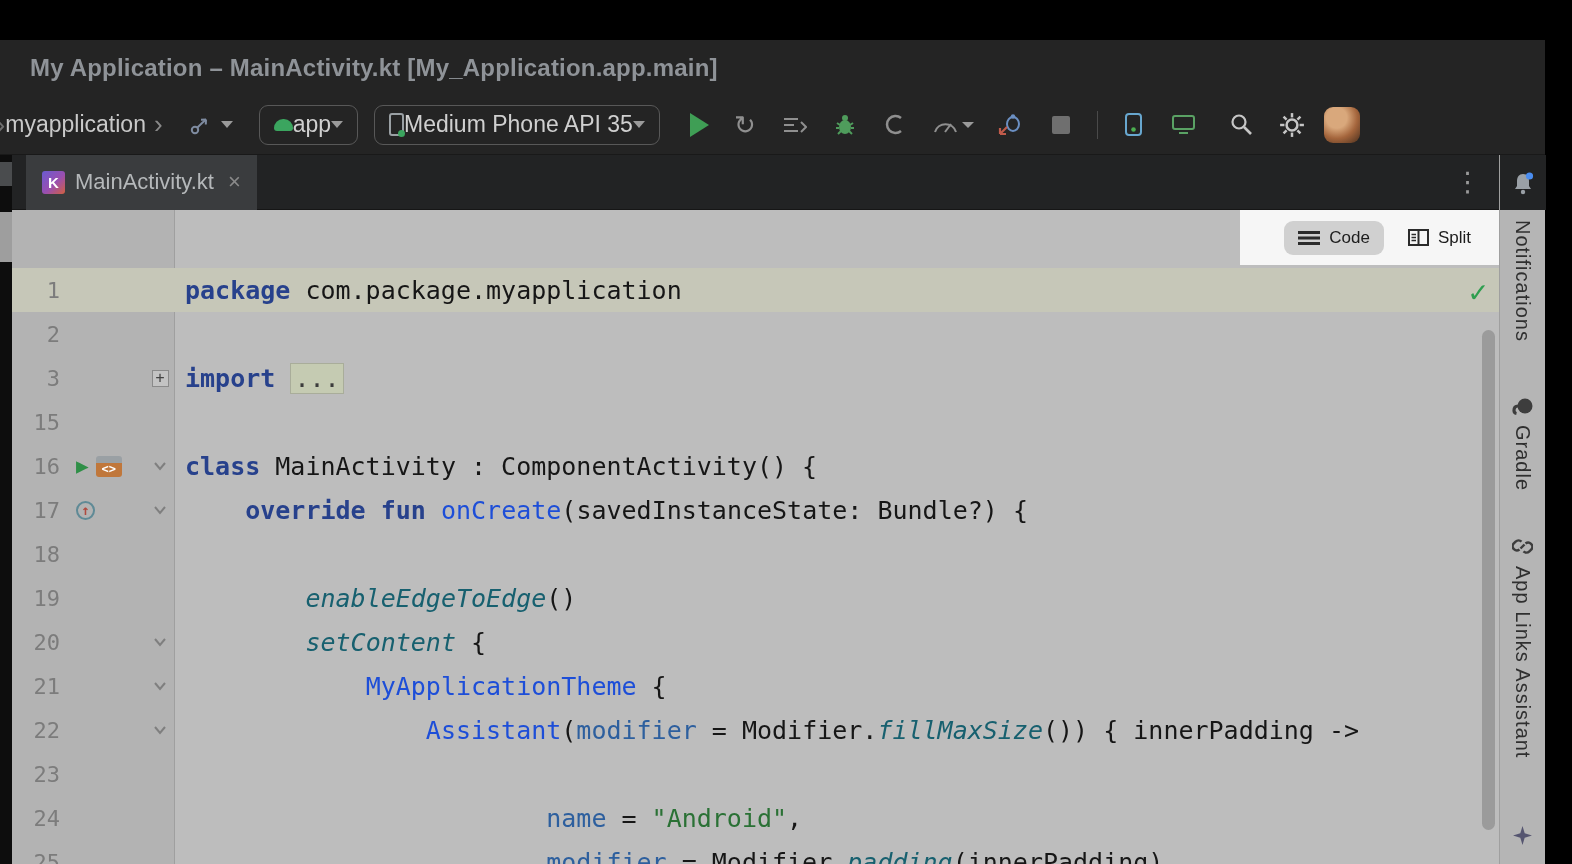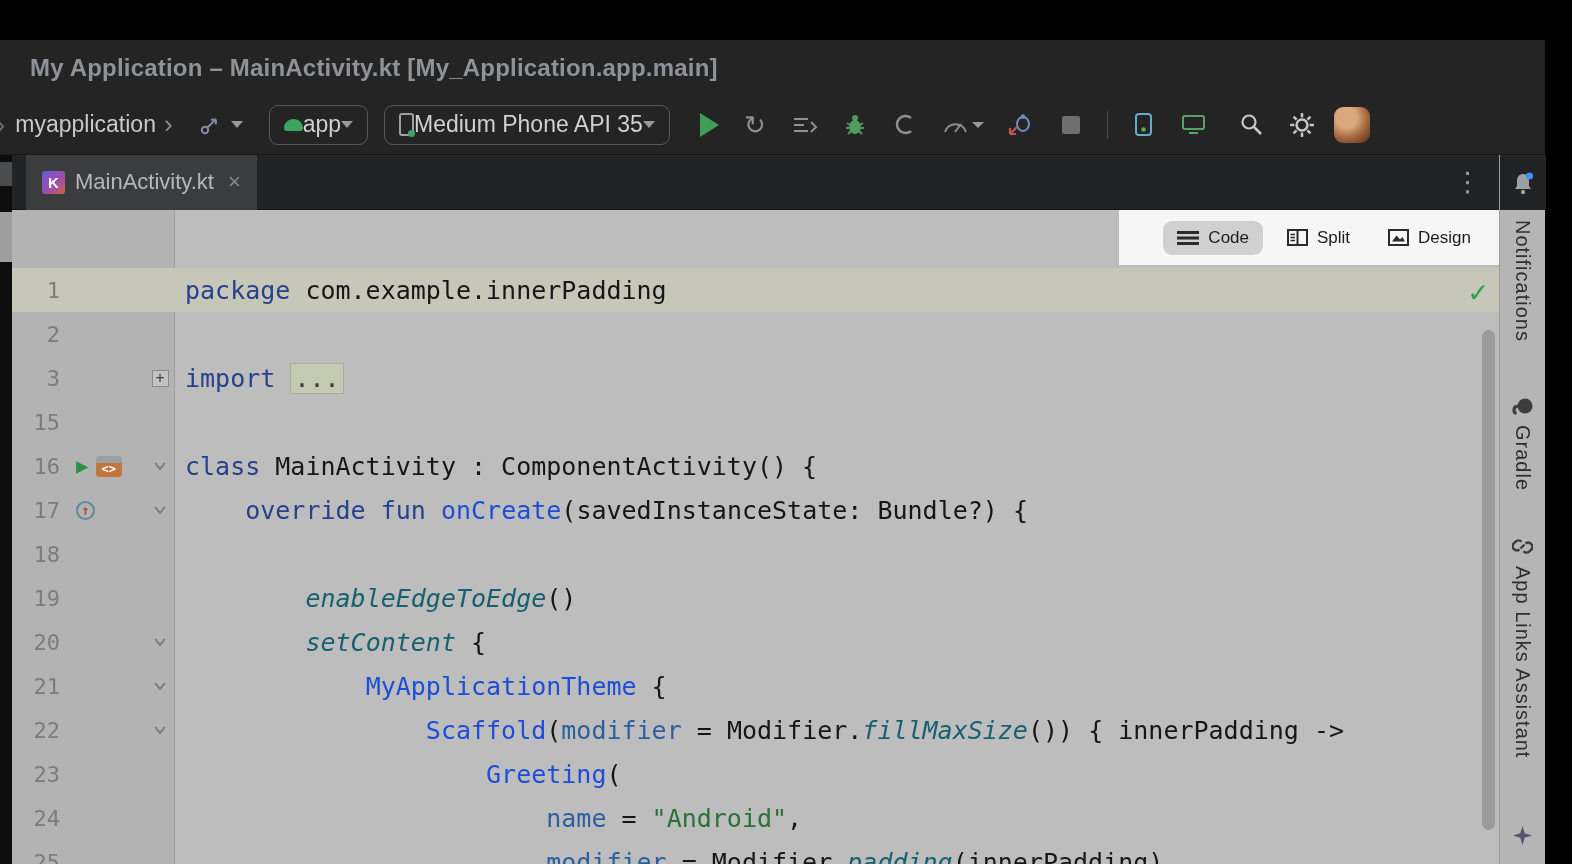--- a/index.html
+++ b/index.html
@@ -9,21 +9,21 @@
   .window { position:absolute; left:0; top:40px; width:1545px; height:582px; background:#242424; }
 
   
   .titlebar { height:55px; display:flex; align-items:center; padding-left:30px; background:#242424; }
   .titlebar .ttext { font-size:24px; font-weight:bold; color:#8f9398; letter-spacing:.2px; }
 
   
   .toolbar { height:60px; display:flex; align-items:center; background:#242424;
              border-bottom:1px solid #191919; padding-right:10px; }
   .frag-chevron { color:#6f6f6f; font-size:28px; margin-left:-4px; }
-  .project-name { color:#c9c9c9; font-size:23px; margin-left:10px; }
+  .project-name { color:#c9c9c9; font-size:23px; }
   .crumb-chevron { color:#8a8a8a; font-size:26px; margin-left:8px; }
   .caret { width:0; height:0; border-left:6px solid transparent; border-right:6px solid transparent;
            border-top:7px solid #9a9a9a; display:inline-block; }
   .vcs-widget { display:flex; align-items:center; gap:8px; margin-left:26px; cursor:default; }
   .pill { display:flex; align-items:center; height:40px; padding:0 14px;
           border:1.5px solid #585858; border-radius:9px; color:#d0d0d0; font-size:23px; }
   .pill.runcfg { margin-left:26px; }
   .pill.device { margin-left:16px; }
   .android-head { width:19px; height:12px; background:#3ba55f; border-radius:9px 9px 3px 3px; display:inline-block; }
   .phone-ic { width:15px; height:23px; border:2px solid #9aa0a4; border-radius:3px; position:relative; display:inline-block; }
@@ -60,21 +60,21 @@
             font-family:"DejaVu Sans Mono", monospace; }
   .gutter-bg { position:absolute; left:0; top:0; bottom:0; width:163px; background:#b3b3b3;
                border-right:1px solid #9f9f9f; }
   .code-lines { position:absolute; top:58px; left:0; right:0; }
   .cline { height:44px; display:flex; align-items:center; white-space:pre; font-size:25px; color:#161616; }
   .cline.cur { background:#c6c7b8; }
   .lnum { width:48px; flex:none; text-align:right; color:#7c7c7c; font-size:22px; }
   .gics { width:85px; flex:none; display:flex; align-items:center; gap:7px; padding-left:16px; }
   .fold { width:30px; flex:none; display:flex; align-items:center; justify-content:center; }
   .ctext { padding-left:10px; }
-  .tk-kw   { color:#27418c; font-weight:normal; }
+  .tk-kw   { color:#27418c; font-weight:bold; }
   .tk-pl   { color:#161616; }
   .tk-fn   { color:#1d4ed8; }
   .tk-fni  { color:#17606f; font-style:italic; }
   .tk-named{ color:#2d5f9e; }
   .tk-str  { color:#2a7135; }
   .tk-fold { background:#c5cbb2; border:1px solid #a9ad9a; color:#3c3c3c; padding:0 3px; }
   .gi-run { color:#2f8f47; font-size:21px; line-height:1; }
   .gi-compose { display:inline-flex; align-items:flex-end; justify-content:center; width:26px; height:21px;
                 border-radius:3px; background:linear-gradient(#9aa0a4 0 7px, #c0773b 7px 100%);
                 color:#fff; font-size:12px; font-weight:bold; line-height:1.15;
@@ -277,52 +277,45 @@
           <span class="sw-opt">
             <svg width="21" height="17">
                 <rect x="1" y="1" width="19" height="15" fill="none" stroke="#2b2b2b" stroke-width="2"></rect>
                 <line x1="10.5" y1="1" x2="10.5" y2="16" stroke="#2b2b2b" stroke-width="2"></line>
                 <line x1="3.5" y1="5.5" x2="8" y2="5.5" stroke="#2b2b2b" stroke-width="1.5"></line>
                 <line x1="3.5" y1="8.5" x2="8" y2="8.5" stroke="#2b2b2b" stroke-width="1.5"></line>
                 <line x1="3.5" y1="11.5" x2="8" y2="11.5" stroke="#2b2b2b" stroke-width="1.5"></line>
               </svg>
             <span>Split</span>
           </span>
-          <span class="sw-opt">
-            <svg width="21" height="17">
-                <rect x="1" y="1" width="19" height="15" fill="none" stroke="#2b2b2b" stroke-width="2"></rect>
-                <path d="M4 12.5 L8.5 6.5 L12 10.5 L14.5 8 L17 12.5 Z" fill="#2b2b2b"></path>
-              </svg>
-            <span>Design</span>
-          </span>
         </div>
 
         <div class="code-lines">
-            <div class="cline cur"><span class="lnum">1</span><span class="gics"></span><span class="fold"></span><span class="ctext"><span class="tk-kw">package</span><span class="tk-pl"> com.example.innerPadding</span></span></div>
+            <div class="cline cur"><span class="lnum">1</span><span class="gics"></span><span class="fold"></span><span class="ctext"><span class="tk-kw">package</span><span class="tk-pl"> com.package.myapplication</span></span></div>
             <div class="cline"><span class="lnum">2</span><span class="gics"></span><span class="fold"></span><span class="ctext"></span></div>
             <div class="cline"><span class="lnum">3</span><span class="gics"></span><span class="fold"><span class="gi-plus">+</span></span><span class="ctext"><span class="tk-kw">import</span><span class="tk-pl"> </span><span class="tk-fold">...</span></span></div>
             <div class="cline"><span class="lnum">15</span><span class="gics"></span><span class="fold"></span><span class="ctext"></span></div>
             <div class="cline"><span class="lnum">16</span><span class="gics"><span class="gi-run">▶</span><span class="gi-compose">&lt;&gt;</span></span><span class="fold"><svg width="14" height="10">
                   <polyline points="2,2 7,8 12,2" fill="none" stroke="#7f7f7f" stroke-width="2"></polyline>
                 </svg></span><span class="ctext"><span class="tk-kw">class</span><span class="tk-pl"> MainActivity : ComponentActivity() {</span></span></div>
             <div class="cline"><span class="lnum">17</span><span class="gics"><span class="gi-override">↑</span></span><span class="fold"><svg width="14" height="10">
                   <polyline points="2,2 7,8 12,2" fill="none" stroke="#7f7f7f" stroke-width="2"></polyline>
                 </svg></span><span class="ctext"><span>    </span><span class="tk-kw">override</span><span class="tk-pl"> </span><span class="tk-kw">fun</span><span class="tk-pl"> </span><span class="tk-fn">onCreate</span><span class="tk-pl">(savedInstanceState: Bundle?) {</span></span></div>
             <div class="cline"><span class="lnum">18</span><span class="gics"></span><span class="fold"></span></div>
             <div class="cline"><span class="lnum">19</span><span class="gics"></span><span class="fold"></span><span class="ctext"><span>        </span><span class="tk-fni">enableEdgeToEdge</span><span class="tk-pl">()</span></span></div>
             <div class="cline"><span class="lnum">20</span><span class="gics"></span><span class="fold"><svg width="14" height="10">
                   <polyline points="2,2 7,8 12,2" fill="none" stroke="#7f7f7f" stroke-width="2"></polyline>
                 </svg></span><span class="ctext"><span>        </span><span class="tk-fni">setContent</span><span class="tk-pl"> {</span></span></div>
             <div class="cline"><span class="lnum">21</span><span class="gics"></span><span class="fold"><svg width="14" height="10">
                   <polyline points="2,2 7,8 12,2" fill="none" stroke="#7f7f7f" stroke-width="2"></polyline>
                 </svg></span><span class="ctext"><span>            </span><span class="tk-fn">MyApplicationTheme</span><span class="tk-pl"> {</span></span></div>
             <div class="cline"><span class="lnum">22</span><span class="gics"></span><span class="fold"><svg width="14" height="10">
                   <polyline points="2,2 7,8 12,2" fill="none" stroke="#7f7f7f" stroke-width="2"></polyline>
-                </svg></span><span class="ctext"><span>                </span><span class="tk-fn">Scaffold</span><span class="tk-pl">(</span><span class="tk-named">modifier</span><span class="tk-pl"> = Modifier.</span><span class="tk-fni">fillMaxSize</span><span class="tk-pl">()) { innerPadding -&gt;</span></span></div>
-            <div class="cline"><span class="lnum">23</span><span class="gics"></span><span class="fold"></span><span class="ctext"><span>                    </span><span class="tk-fn">Greeting</span><span class="tk-pl">(</span></span></div>
+                </svg></span><span class="ctext"><span>                </span><span class="tk-fn">Assistant</span><span class="tk-pl">(</span><span class="tk-named">modifier</span><span class="tk-pl"> = Modifier.</span><span class="tk-fni">fillMaxSize</span><span class="tk-pl">()) { innerPadding -&gt;</span></span></div>
+            <div class="cline"><span class="lnum">23</span><span class="gics"></span><span class="fold"></span></div>
             <div class="cline"><span class="lnum">24</span><span class="gics"></span><span class="fold"></span><span class="ctext"><span>                        </span><span class="tk-named">name</span><span class="tk-pl"> = </span><span class="tk-str">"Android"</span><span class="tk-pl">,</span></span></div>
             <div class="cline"><span class="lnum">25</span><span class="gics"></span><span class="fold"></span><span class="ctext"><span>                        </span><span class="tk-named">modifier</span><span class="tk-pl"> = Modifier.</span><span class="tk-fni">padding</span><span class="tk-pl">(innerPadding)</span></span></div>
           </div>
 
         <span class="inspect-check">✓</span>
         <div class="scrollthumb"></div>
       </div>
     </div>
 
     <div class="stripe">

